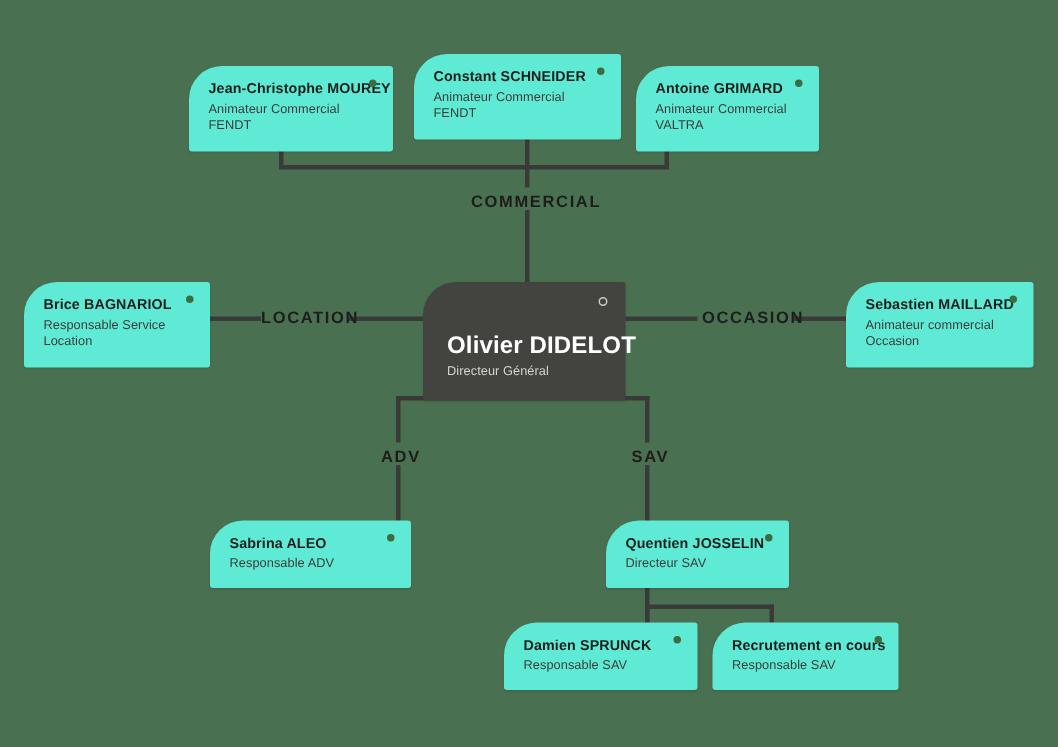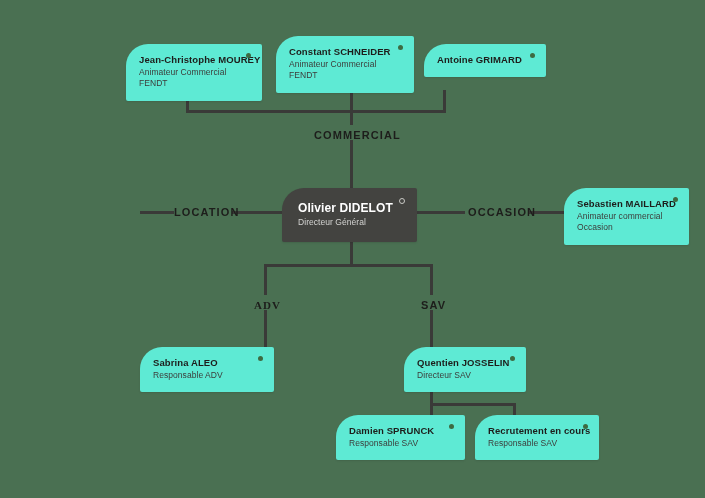--- a/index.html
+++ b/index.html
@@ -76,21 +76,21 @@
     border-radius: 50%;
     background: #3d6b42;
   }
 
   
   .card.root {
     background: #434340;
     border-radius: 22px 2px 2px 2px;
     padding: 13px 16px 14px 16px;
   }
-  .card.root .name { color: #ffffff; font-size: 12px; }
+  .card.root .name { color: #ffffff; font-size: 16px; margin-top: 20px; }
   .card.root .role { color: #d4d4d2; font-size: 8.5px; }
   .card.root .dot {
     background: transparent;
     border: 1.2px solid #c9c9c5;
     top: 10px;
     right: 12px;
     width: 6px;
     height: 6px;
   }
 </style>
@@ -120,40 +120,46 @@
   <div class="conn v" style="left:430px; top:310px; height:39px;"></div>
 
   <div class="conn v" style="left:430px; top:390px; height:25px;"></div>
   <div class="conn h" style="left:430px; top:403px; width:86px;"></div>
   <div class="conn v" style="left:430px; top:403px; height:14px;"></div>
   <div class="conn v" style="left:513px; top:403px; height:14px;"></div>
 
   <div class="branch-label" style="left:314px; top:130px;">COMMERCIAL</div>
   <div class="branch-label" style="left:174px; top:207px;">LOCATION</div>
   <div class="branch-label" style="left:468px; top:207px;">OCCASION</div>
-  <div class="branch-label" style="left:254px; top:300px;font-family:Liberation Serif, serif;">ADV</div>
+  <div class="branch-label" style="left:254px; top:300px;">ADV</div>
   <div class="branch-label" style="left:421px; top:300px;">SAV</div>
 
   <div class="card" style="left:126px; top:44px; width:136px;">
     <span class="dot"></span>
     <div class="name">Jean-Christophe MOUREY</div>
     <div class="role">Animateur Commercial FENDT</div>
   </div>
 
   <div class="card" style="left:276px; top:36px; width:138px;">
     <span class="dot"></span>
     <div class="name">Constant SCHNEIDER</div>
     <div class="role">Animateur Commercial FENDT</div>
   </div>
 
   <div class="card" style="left:424px; top:44px; width:122px;">
     <span class="dot"></span>
     <div class="name">Antoine GRIMARD</div>
+    <div class="role">Animateur Commercial VALTRA</div>
   </div>
 
+  <div class="card" style="left:16px; top:188px; width:124px;">
+    <span class="dot"></span>
+    <div class="name">Brice BAGNARIOL</div>
+    <div class="role" style="max-width:82px;">Responsable Service Location</div>
+  </div>
 
   <div class="card root" style="left:282px; top:188px; width:135px;">
     <span class="dot"></span>
     <div class="name">Olivier DIDELOT</div>
     <div class="role">Directeur Général</div>
   </div>
 
   <div class="card" style="left:140px; top:347px; width:134px;">
     <span class="dot"></span>
     <div class="name">Sabrina ALEO</div>

